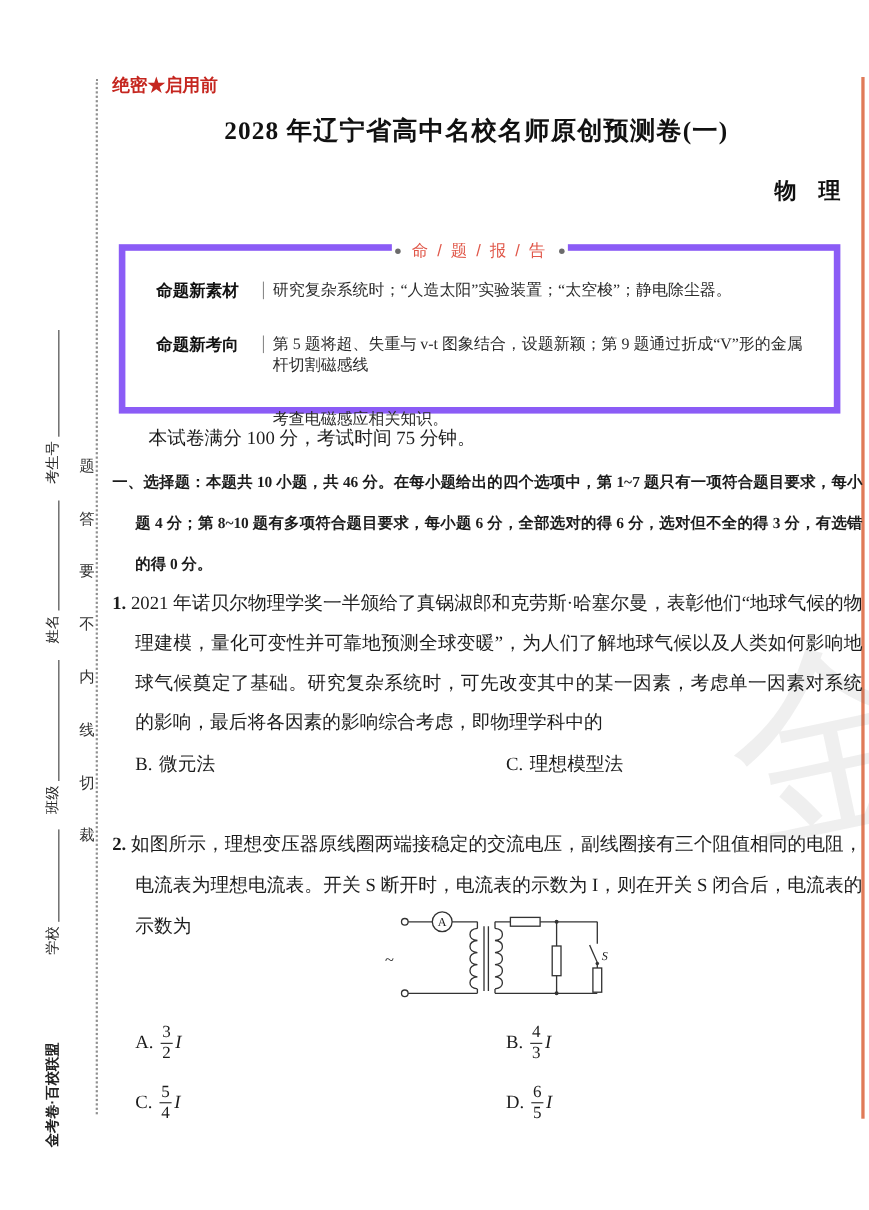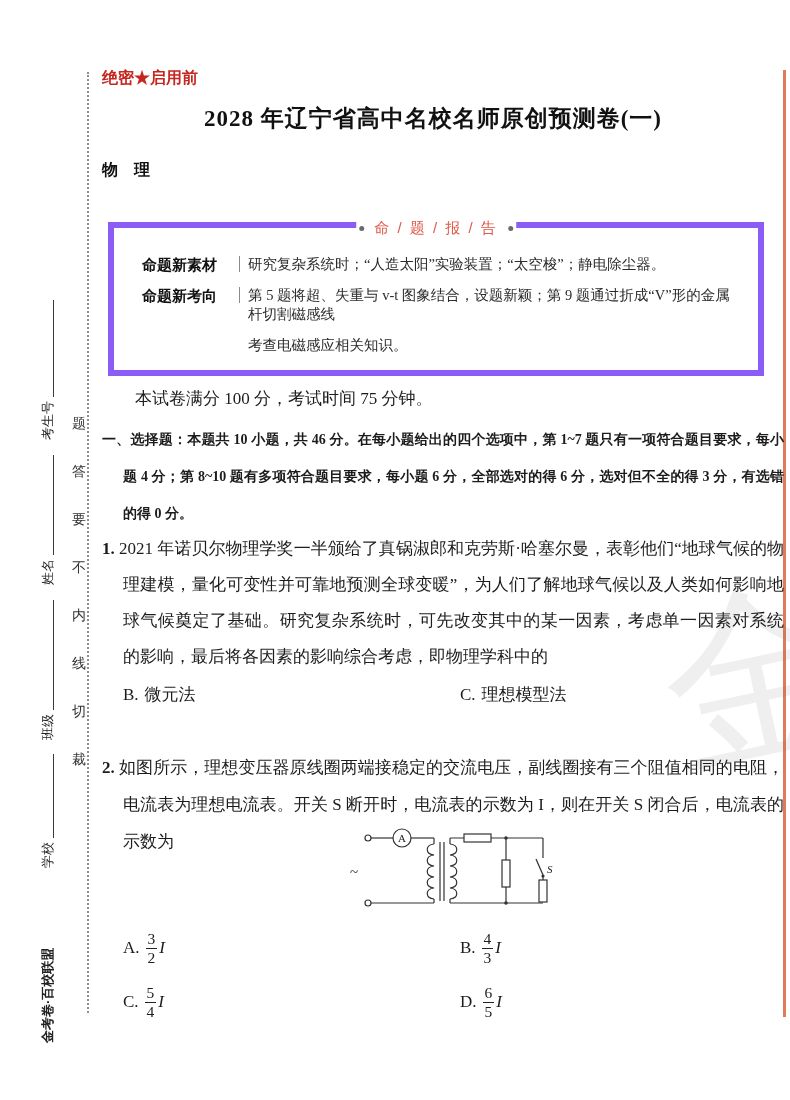--- a/index.html
+++ b/index.html
@@ -15,31 +15,31 @@
              font-size:13px;color:#222;white-space:nowrap;}
   .fld-line{flex:1;border-bottom:1.2px solid #3a3a3a;margin-left:4px;height:11px;}
   .trim-char{position:absolute;left:70px;width:18px;text-align:center;
              font-family:"Liberation Sans",sans-serif;font-size:14px;color:#333;}
   
   .content{position:absolute;left:102px;top:0;width:662px;height:860px;}
   .secret{position:absolute;left:0;top:68px;font-family:"Liberation Sans",sans-serif;
           font-weight:bold;font-size:16px;color:#c5261f;}
   .paper-title{position:absolute;left:0;top:103px;width:662px;text-align:center;
                font-size:23px;font-weight:bold;letter-spacing:1px;color:#111;}
-  .subject{position:absolute;left:0;top:160px;width:662px;text-align:left;
-           font-family:"Liberation Sans",sans-serif;font-size:16px;font-weight:bold;color:#111;}
+  .subject{position:absolute;left:0;top:160px;width:662px;text-align:right;
+           font-family:"Liberation Sans",sans-serif;font-size:20px;font-weight:bold;color:#111;}
   
   .report-box{position:absolute;left:6px;top:222px;width:644px;height:142px;
               border:6px solid #8b5cf6;}
   .rb-title{position:absolute;top:-10px;left:50%;transform:translateX(-50%);
             background:#fff;display:flex;align-items:center;gap:10px;height:20px;
             padding:0 3px;font-family:"Liberation Sans",sans-serif;font-size:15px;
             letter-spacing:2px;color:#e0584a;white-space:nowrap;}
   .rb-dot{width:5px;height:5px;border-radius:50%;background:#6b6b6b;flex:0 0 auto;}
-  .rb-rows{display:grid;grid-template-columns:88px 18px 1fr;row-gap:12px;
+  .rb-rows{display:grid;grid-template-columns:88px 18px 1fr;row-gap:30px;
            padding:27px 14px 0 28px;font-size:14.5px;line-height:19px;color:#2b2b2b;}
   .rb-label{font-family:"Liberation Sans",sans-serif;font-weight:bold;font-size:15px;color:#111;}
   .rb-sep{border-left:1px solid #8a8a8a;height:16px;justify-self:center;margin-top:1px;}
   
   .notice{position:absolute;left:0;top:386px;width:660px;padding-left:33px;
           font-size:17px;line-height:26px;}
   .para{width:661px;text-align:justify;}
   .hang{padding-left:21px;text-indent:-21px;}
   .section1{position:absolute;left:0;top:421px;font-weight:bold;font-size:14px;line-height:37px;}
   .q1{position:absolute;left:0;top:531px;font-size:17px;line-height:36px;}

